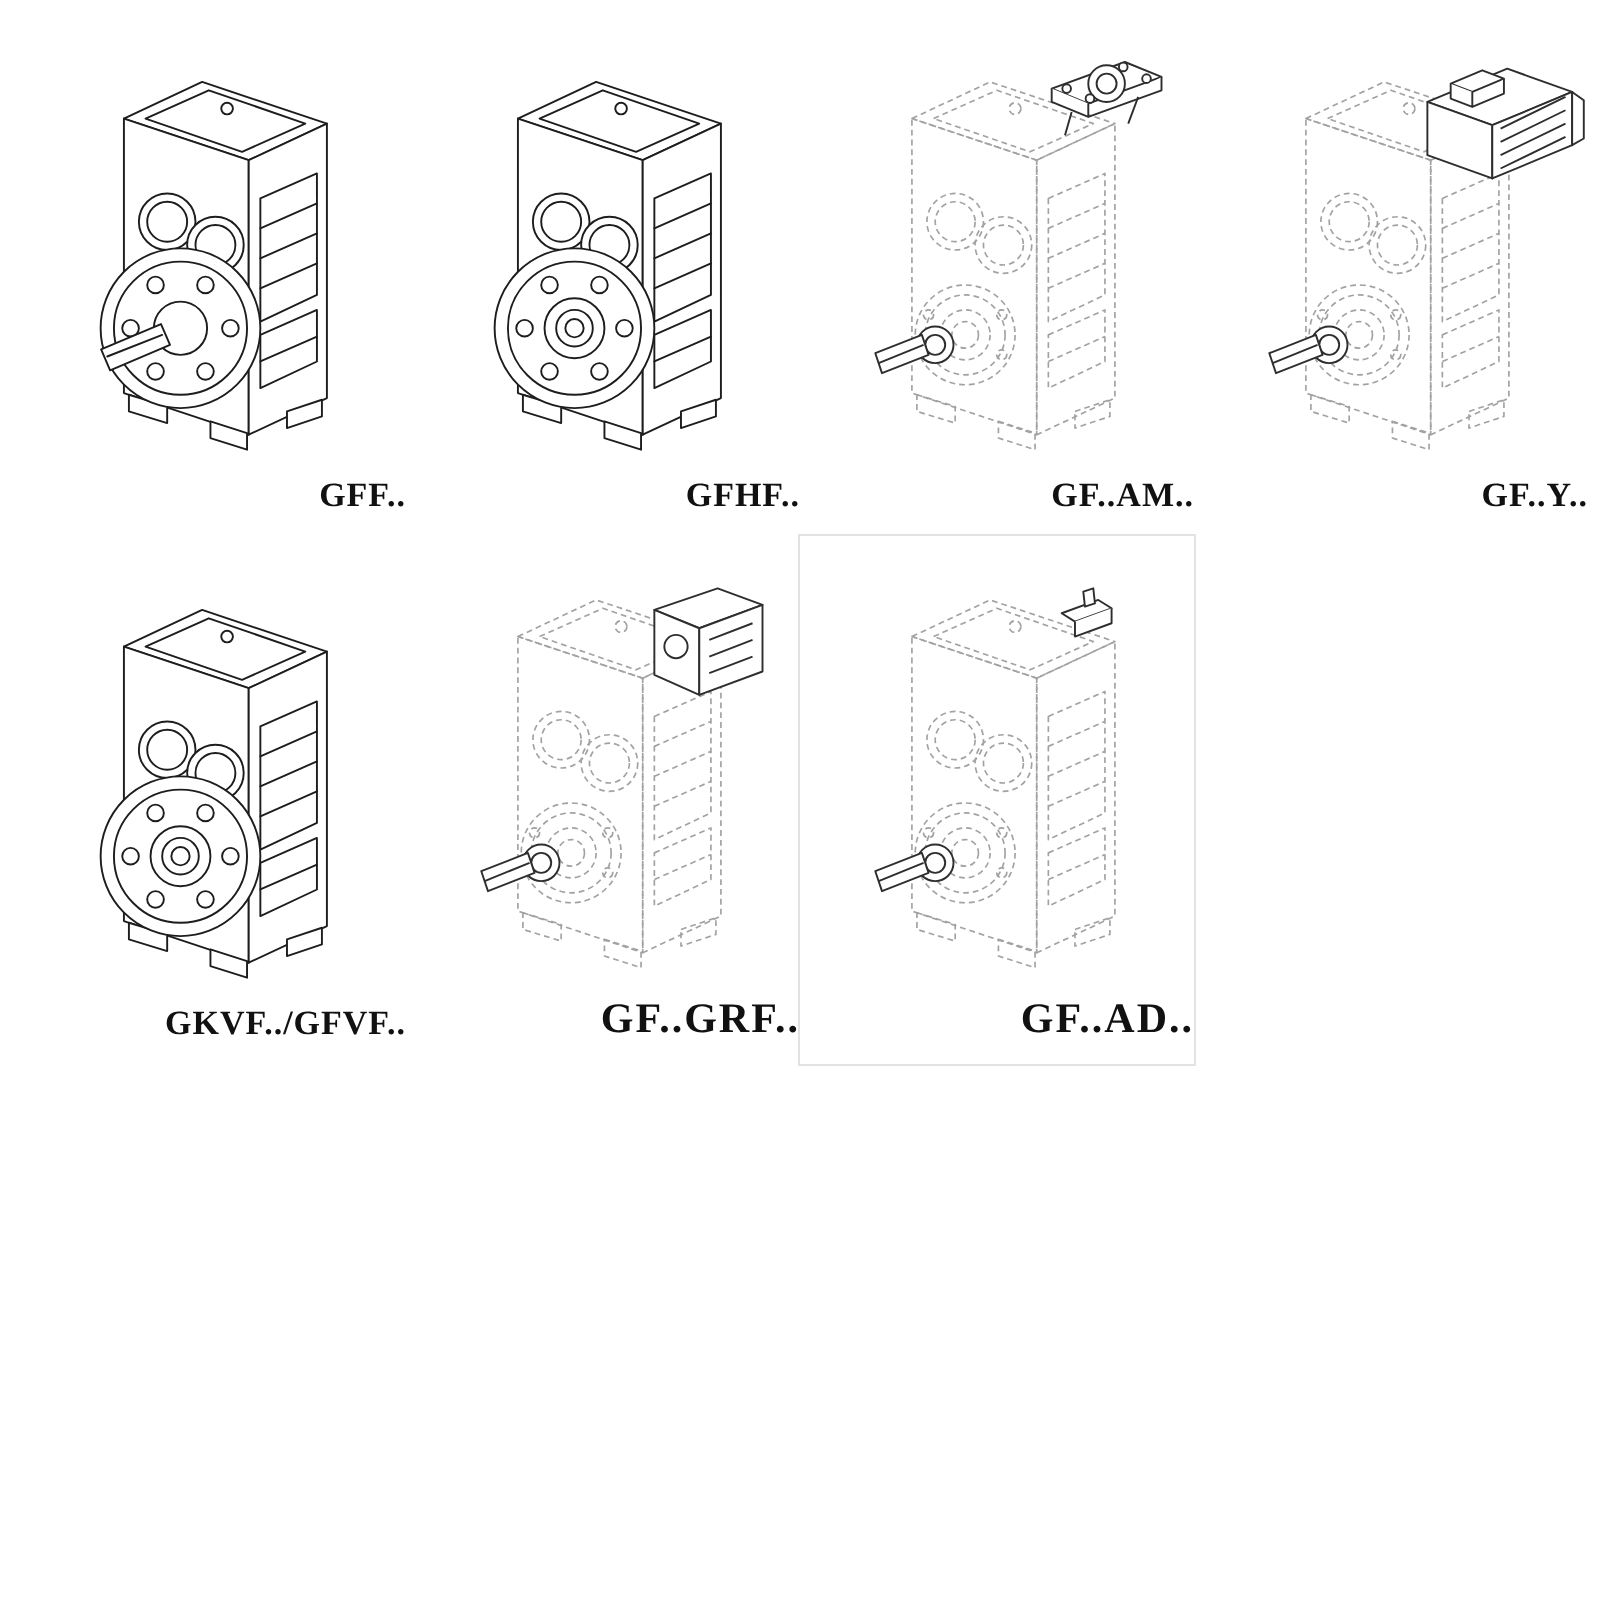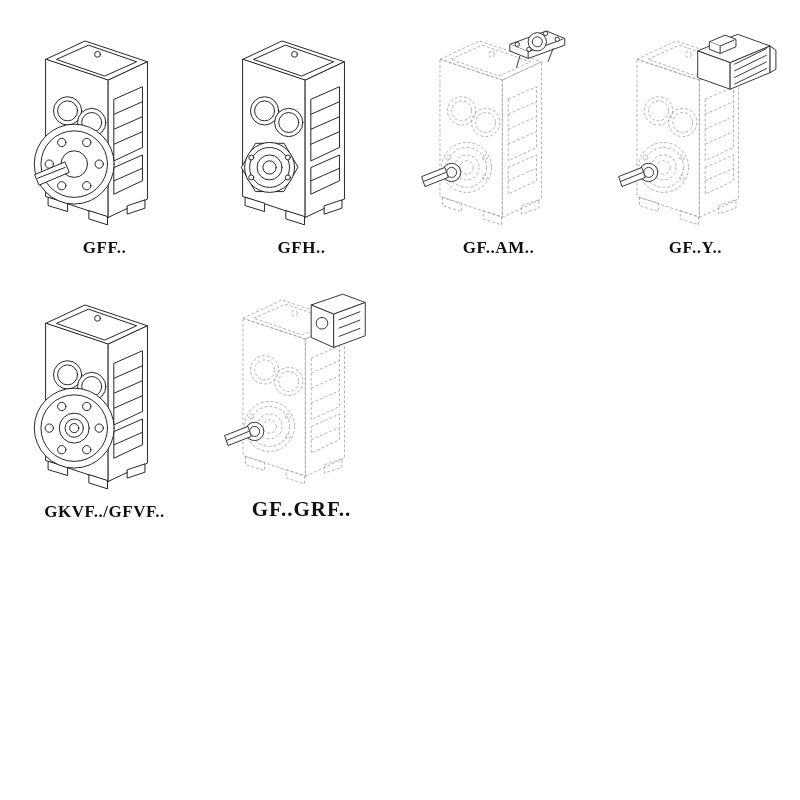--- a/index.html
+++ b/index.html
@@ -2,21 +2,21 @@
 <html><head>
 <meta charset="utf-8">
 <style>
   html,body{margin:0;padding:0;background:#fff;}
   .sheet{
     width:800px;height:800px;box-sizing:border-box;background:#fff;
     display:grid;grid-template-columns:repeat(4,1fr);grid-template-rows:repeat(3,1fr);
     padding:4px 6px;font-family:"Liberation Serif",serif;
   }
   .cell{
-    display:flex;flex-direction:column;align-items:center;justify-content:flex-end;
+    display:flex;flex-direction:column;align-items:flex-end;justify-content:flex-end;
     overflow:hidden;
   }
   .cell.boxed{outline:1px solid #e2e2e2;}
   svg.d{height:208px;display:block;margin-bottom:2px;}
   figure{margin:0;display:flex;flex-direction:column;align-items:center;justify-content:flex-end;height:100%;width:100%;}
   figcaption{
     font-weight:700;font-size:17px;letter-spacing:.5px;color:#111;
     margin:2px 0 10px;white-space:nowrap;
   }
   figcaption.xl{font-size:21px;letter-spacing:1px;}
@@ -143,87 +143,102 @@
           <use href="#flangeDisc"></use>
           <use href="#flangeBolts"></use>
           <use href="#shaftSolid"></use>
       </g>
     </svg>
     <figcaption>GFF..</figcaption>
   </figure>
 
 
 
-
-  <figure class="cell">
-    <svg class="d" viewBox="0 0 200 250">
-      <g class="solid">
-        <use href="#hsg"></use>
-          <use href="#twocirc"></use>
-          <use href="#hexFlats"></use>
-          <use href="#rings"></use>
-      </g>
-    </svg>
-    <figcaption>GFH..</figcaption>
-  </figure>
-
-
-  <figure class="cell">
-    <svg class="d" viewBox="0 0 200 250">
-      <g class="ghost">
-        <use href="#hsg"></use>
-          <use href="#twocirc"></use>
-          <use href="#rings"></use>
-      </g>
-      <g class="attach">
-        <use href="#flplate"></use>
-          <use href="#shaftL"></use>
-      </g>
-    </svg>
-    <figcaption>GF..AM..</figcaption>
-  </figure>
-
-  <figure class="cell">
-    <svg class="d" viewBox="0 0 200 250">
-      <g class="ghost">
-        <use href="#hsg"></use>
-          <use href="#twocirc"></use>
-          <use href="#rings"></use>
-      </g>
-      <g class="attach">
-        <use href="#motor"></use>
-          <use href="#shaftL"></use>
-      </g>
-    </svg>
-    <figcaption>GF..Y..</figcaption>
-  </figure>
-
   <figure class="cell">
     <svg class="d" viewBox="0 0 200 250">
       <g class="solid">
         <use href="#hsg"></use>
           <use href="#twocirc"></use>
           <use href="#flangeDisc"></use>
           <use href="#flangeBolts"></use>
           <use href="#hubHollow"></use>
       </g>
     </svg>
+    <figcaption>GFHF..</figcaption>
+  </figure>
+
+
+
+  <figure class="cell">
+    <svg class="d" viewBox="0 0 200 250">
+      <g class="ghost">
+        <use href="#hsg"></use>
+          <use href="#twocirc"></use>
+          <use href="#rings"></use>
+      </g>
+      <g class="attach">
+        <use href="#flplate"></use>
+          <use href="#shaftL"></use>
+      </g>
+    </svg>
+    <figcaption>GF..AM..</figcaption>
+  </figure>
+
+  <figure class="cell">
+    <svg class="d" viewBox="0 0 200 250">
+      <g class="ghost">
+        <use href="#hsg"></use>
+          <use href="#twocirc"></use>
+          <use href="#rings"></use>
+      </g>
+      <g class="attach">
+        <use href="#motor"></use>
+          <use href="#shaftL"></use>
+      </g>
+    </svg>
+    <figcaption>GF..Y..</figcaption>
+  </figure>
+
+  <figure class="cell">
+    <svg class="d" viewBox="0 0 200 250">
+      <g class="solid">
+        <use href="#hsg"></use>
+          <use href="#twocirc"></use>
+          <use href="#flangeDisc"></use>
+          <use href="#flangeBolts"></use>
+          <use href="#hubHollow"></use>
+      </g>
+    </svg>
     <figcaption>GKVF../GFVF..</figcaption>
   </figure>
 
 
   <figure class="cell">
     <svg class="d" viewBox="0 0 200 250">
       <g class="ghost">
         <use href="#hsg"></use>
           <use href="#twocirc"></use>
           <use href="#rings"></use>
       </g>
       <g class="attach">
         <use href="#adapter"></use>
           <use href="#shaftL"></use>
       </g>
     </svg>
     <figcaption class="xl">GF..GRF..</figcaption>
   </figure>
 
+  <figure class="cell boxed">
+    <svg class="d" viewBox="0 0 200 250">
+      <g class="ghost">
+        <use href="#hsg"></use>
+          <use href="#twocirc"></use>
+          <use href="#rings"></use>
+      </g>
+      <g class="attach">
+        <use href="#stub"></use>
+          <use href="#shaftL"></use>
+      </g>
+    </svg>
+    <figcaption class="xl">GF..AD..</figcaption>
+  </figure>
 
 </div>
 
 </body></html>

